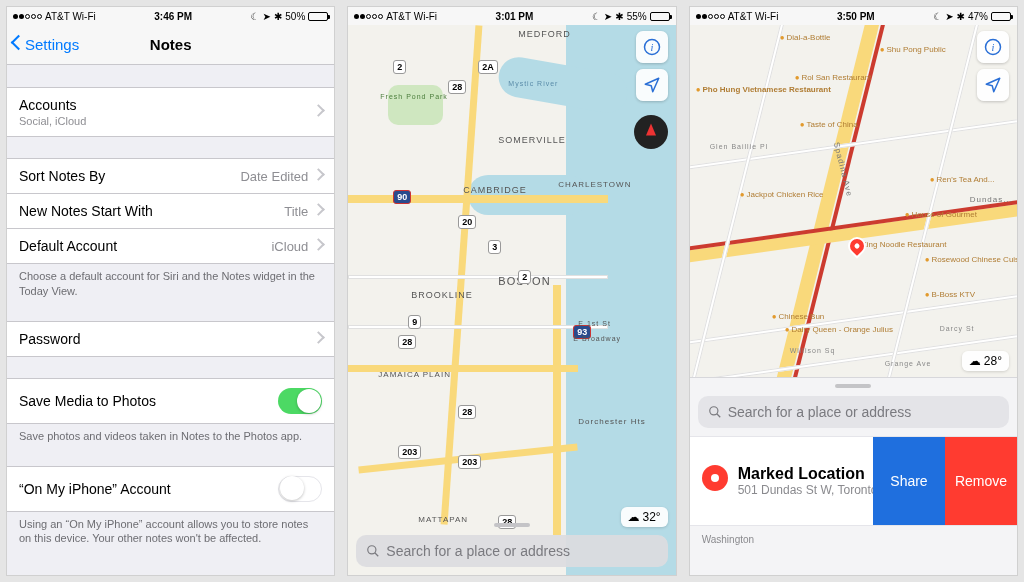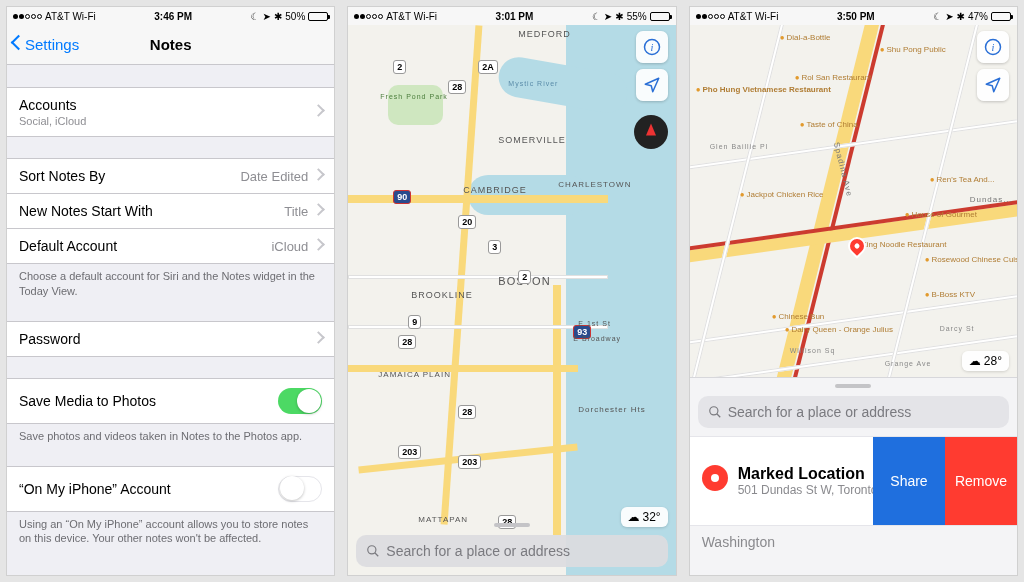--- a/index.html
+++ b/index.html
@@ -299,21 +299,21 @@
     <div class="road" style="left:0; top:250px; width:260px; height:4px;"></div>
     <div class="road" style="left:0; top:300px; width:260px; height:4px;"></div>
 
     <div class="map-label" style="left:170px; top:4px;">MEDFORD</div>
     <div class="map-label" style="left:150px; top:110px;">SOMERVILLE</div>
     <div class="map-label" style="left:115px; top:160px;">CAMBRIDGE</div>
     <div class="map-label" style="left:210px; top:155px; font-size:8px;">CHARLESTOWN</div>
     <div class="map-label" style="left:150px; top:250px; font-size:11px;">BOSTON</div>
     <div class="map-label" style="left:20px; top:265px;padding-left:43px;">BROOKLINE</div>
     <div class="map-label" style="left:30px; top:345px; font-size:8px;">JAMAICA PLAIN</div>
-    <div class="map-label" style="left:230px; top:380px; font-size:8px; text-transform:none;">Dorchester Hts</div>
+    <div class="map-label" style="left:230px; top:392px; font-size:8px; text-transform:none;">Dorchester Hts</div>
     <div class="map-label" style="left:70px; top:490px; font-size:8px;">MATTAPAN</div>
     <div class="map-label" style="left:32px; top:68px; font-size:7px; text-transform:none; color:#4a7d3b;">Fresh Pond Park</div>
     <div class="map-label" style="left:160px; top:55px; font-size:7px; text-transform:none; color:#5a8ca9;">Mystic River</div>
 
     <div class="shield" style="left:45px; top:165px; background:#2a4b8d; color:#fff; border-color:#c33;">90</div>
     <div class="shield" style="left:225px; top:300px; background:#2a4b8d; color:#fff; border-color:#c33;">93</div>
     <div class="shield" style="left:140px; top:215px;">3</div>
     <div class="shield" style="left:110px; top:190px;">20</div>
     <div class="shield" style="left:45px; top:35px;">2</div>
     <div class="shield" style="left:130px; top:35px;">2A</div>
@@ -453,16 +453,16 @@
       <div class="action-btns">
         <div class="action-btn share">
             <span>Share</span>
           </div>
         <div class="action-btn remove">
             <span>Remove</span>
           </div>
       </div>
     </div>
 
-    <div style="font-size:14px; color:#8a8a8e; padding:8px 0 4px 12px;">Washington</div>
+    <div style="font-size:10px; color:#8a8a8e; padding:8px 0 4px 12px;">Washington</div>
 
   </div>
 </div>
 
 </body></html>

